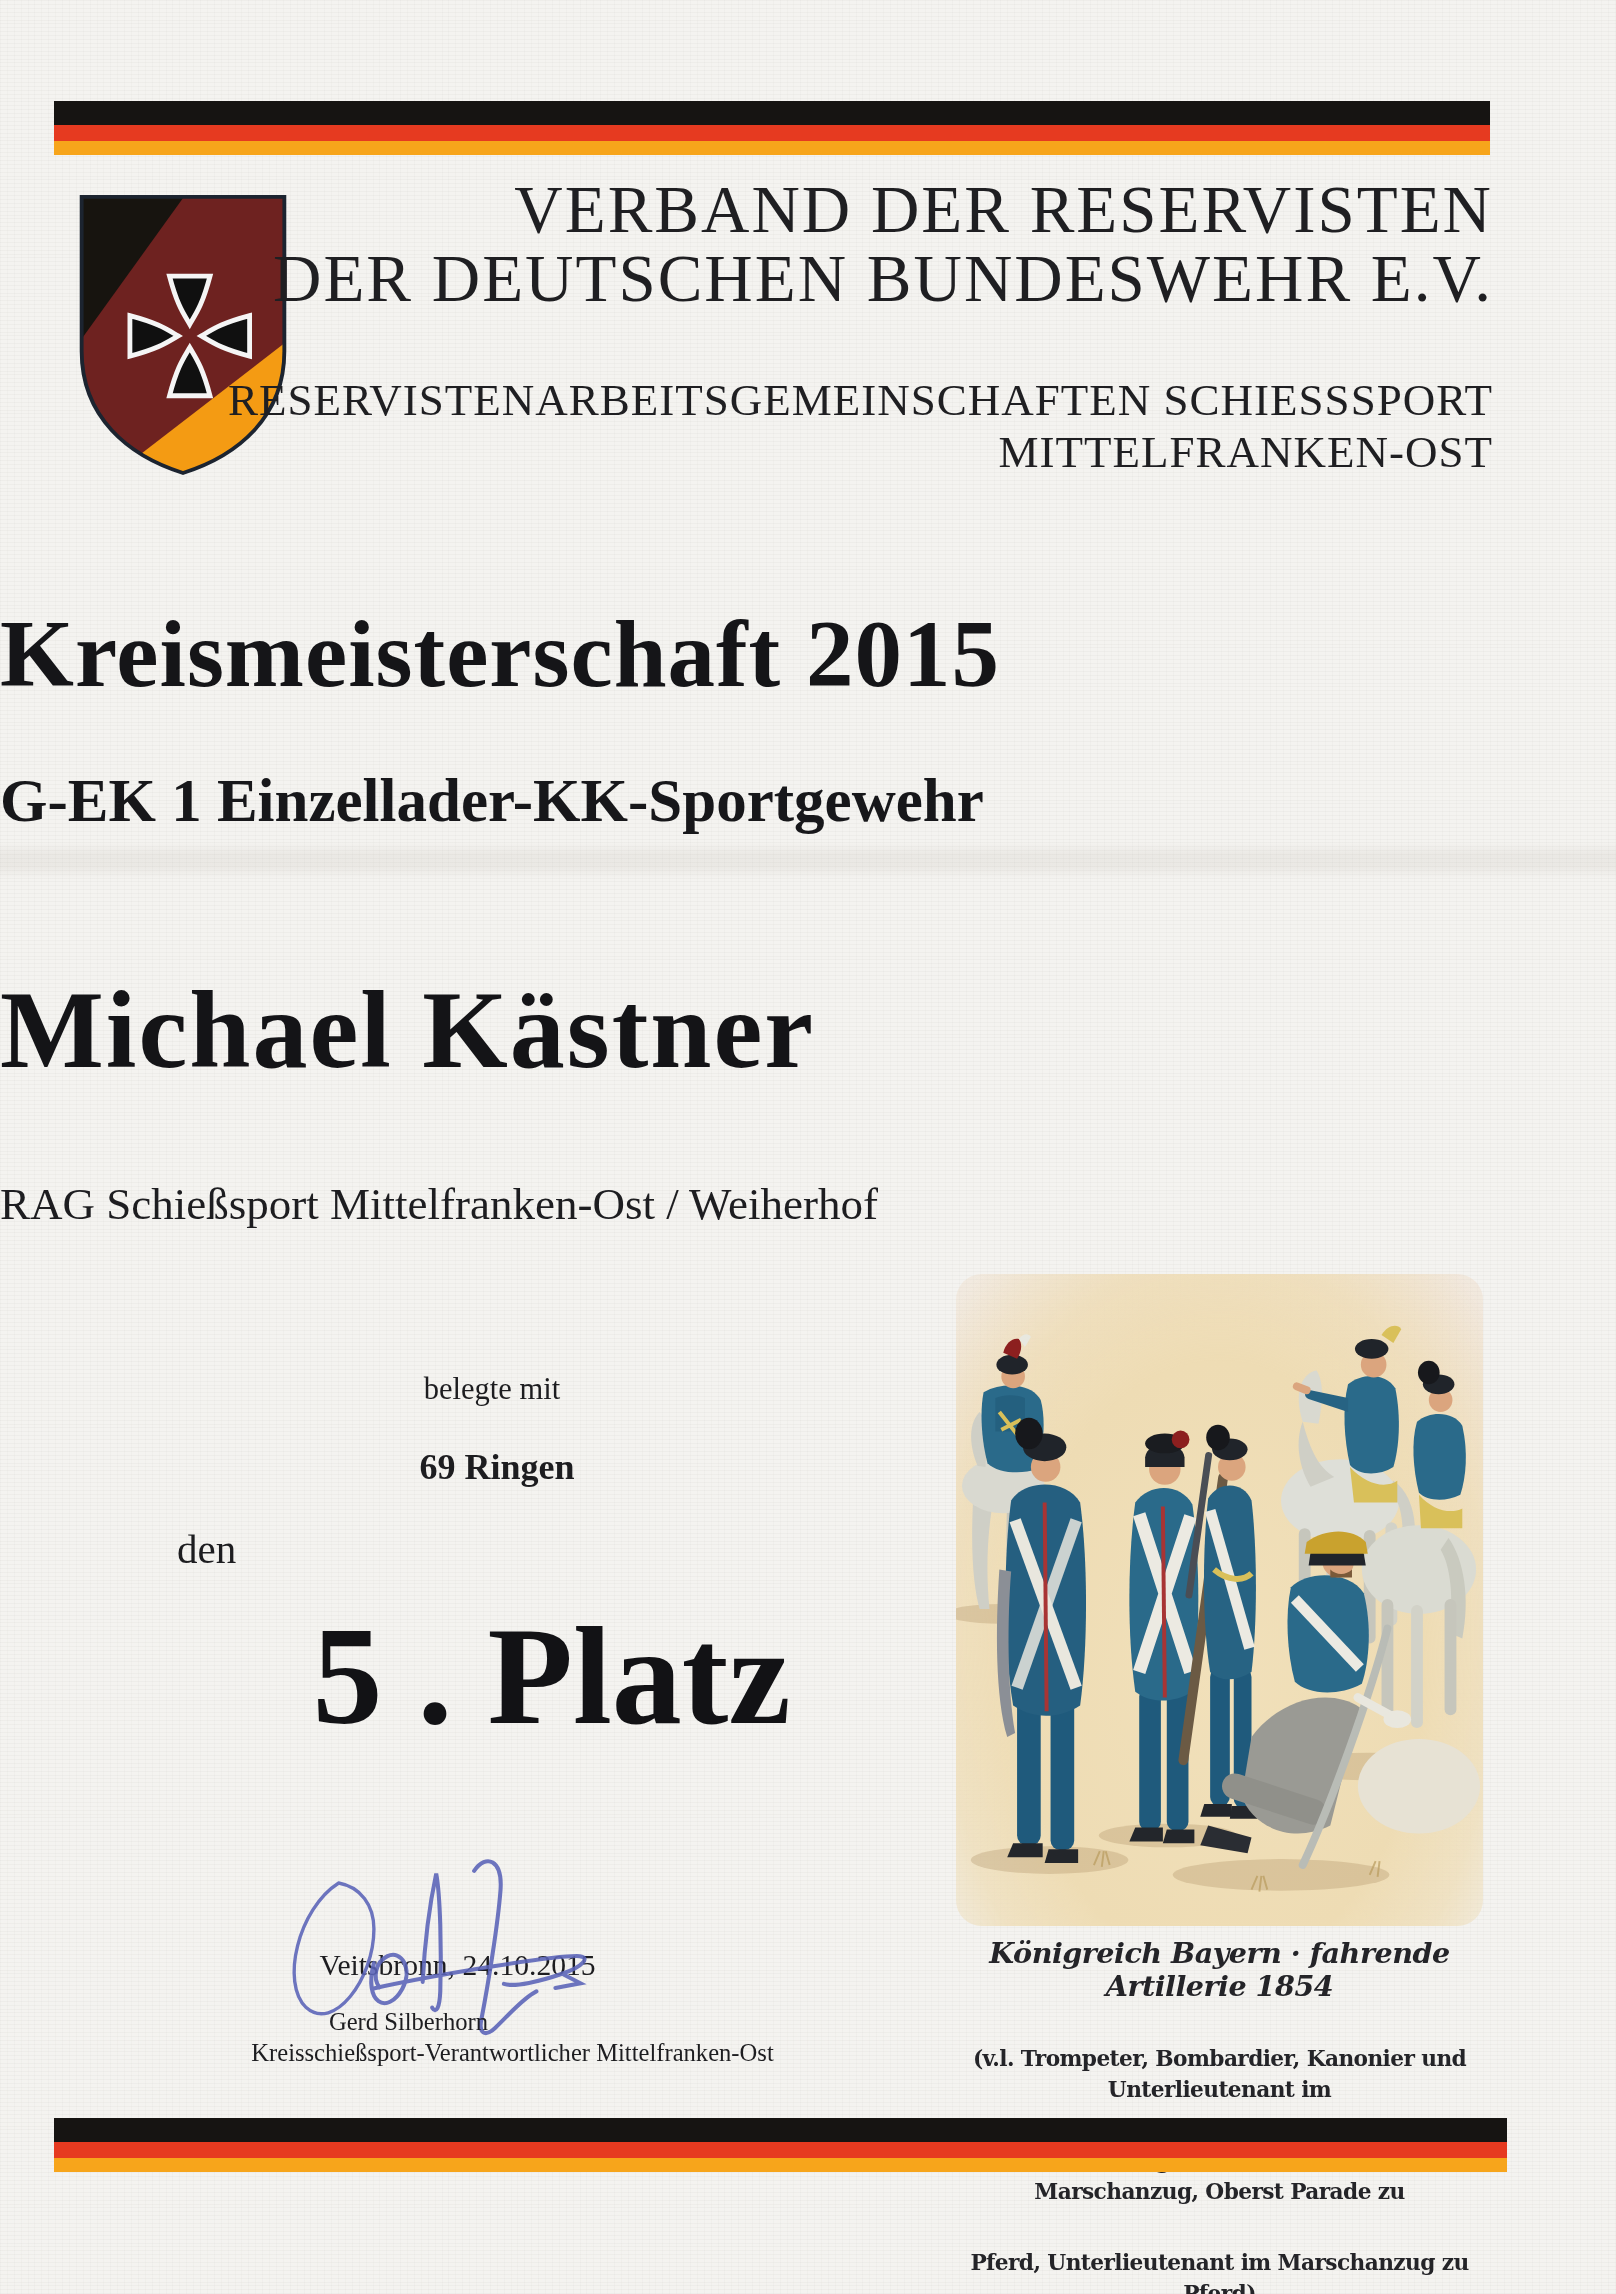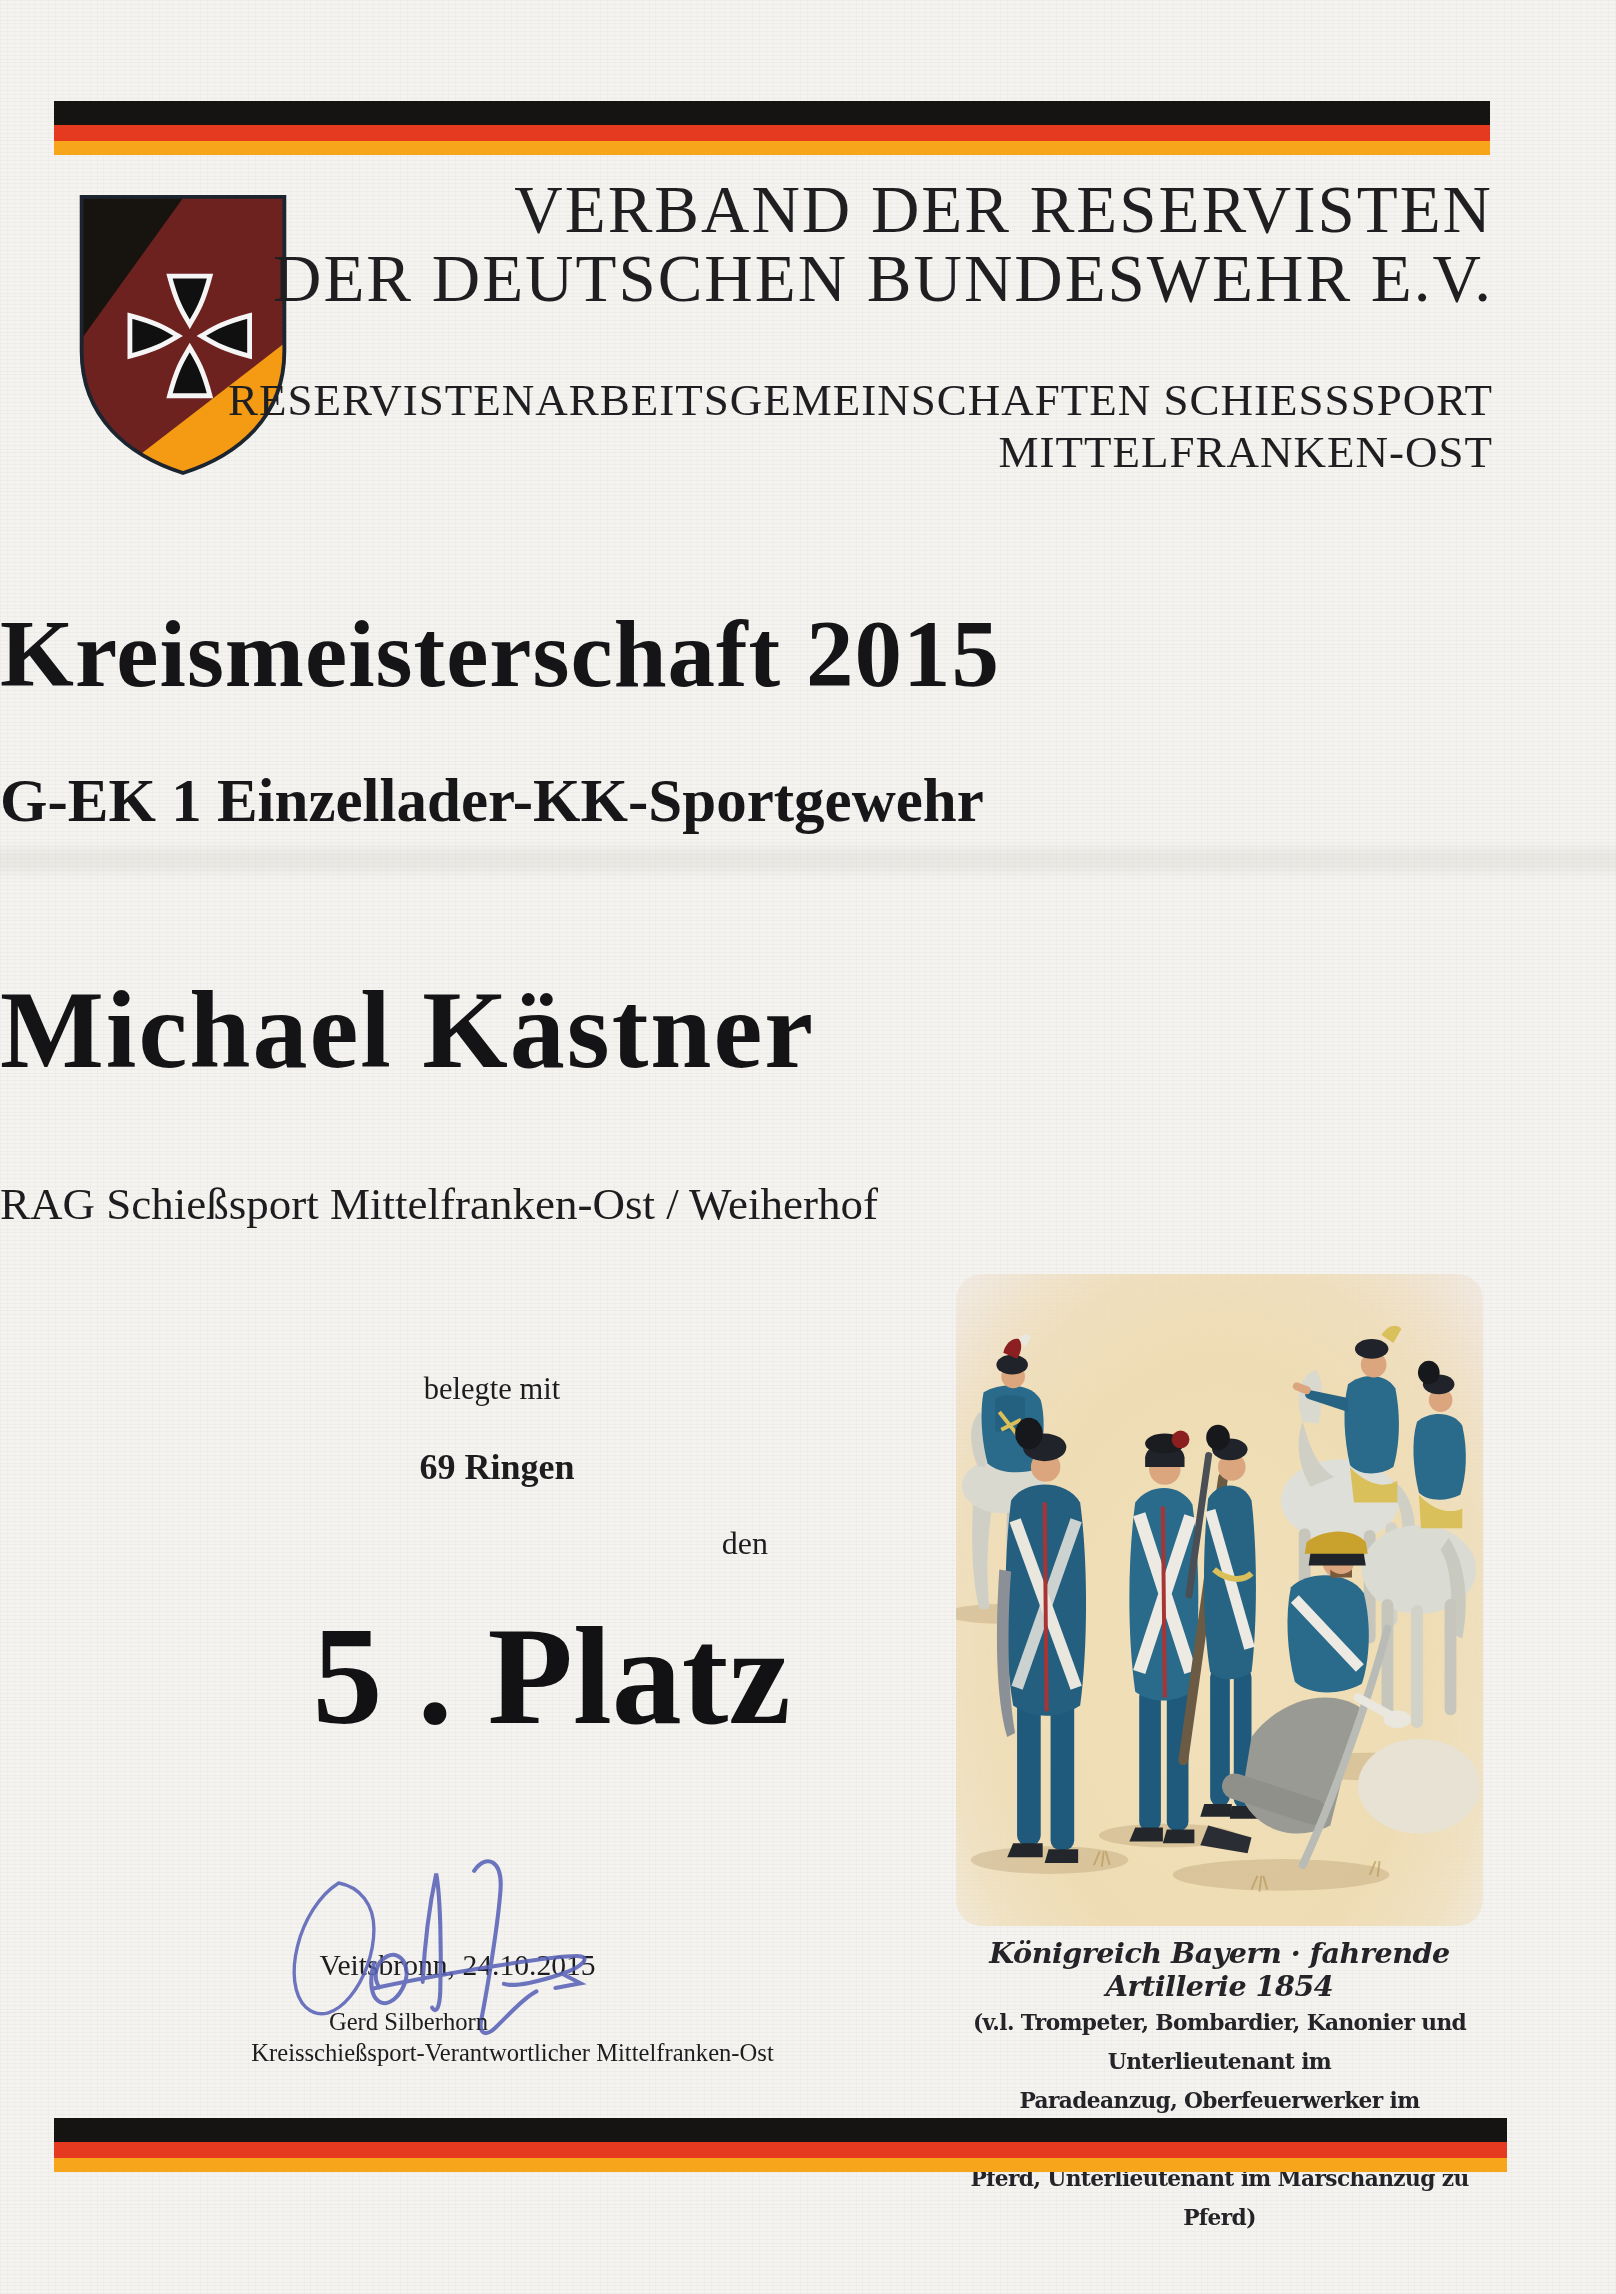--- a/index.html
+++ b/index.html
@@ -37,21 +37,21 @@
   .header-line-small{font-size:45px;letter-spacing:1px;line-height:52px;color:#1f1f22;}
   .header-gap{height:61px;}
   .centered-col{position:absolute;left:0;width:1566px;text-align:left;white-space:nowrap;}
   .title{top:599px;font-size:95px;font-weight:bold;letter-spacing:1px;color:#151518;}
   .subtitle{top:766px;font-size:61px;font-weight:bold;color:#17171a;}
   .recipient{top:967px;font-size:110px;font-weight:bold;letter-spacing:2px;color:#141417;}
   .unit-line{top:1178px;font-size:45px;color:#1d1d20;}
   .left-col{position:absolute;white-space:nowrap;color:#1d1d20;}
   .belegte{left:177px;width:630px;top:1372px;font-size:30.5px;text-align:center;}
   .ringen{left:177px;width:640px;top:1446px;font-size:36px;font-weight:bold;text-align:center;}
-  .den{left:177px;width:591px;top:1525px;font-size:32px;text-align:right;}
+  .den{left:177px;width:591px;top:1525px;font-size:41px;text-align:left;}
   .platz{left:197px;width:709px;top:1606px;font-size:140px;font-weight:bold;text-align:center;line-height:1.0;color:#121215;}
   .place-date{left:177px;width:561px;top:1949px;font-size:29.6px;text-align:center;}
   .signer-name{left:177px;width:463px;top:2008px;font-size:24.6px;text-align:center;}
   .signer-role{left:99px;width:827px;top:2039px;font-size:24.6px;text-align:center;}
   .signature{position:absolute;left:271px;top:1840px;width:325px;height:212px;}
   .illustration{
     position:absolute;left:956px;top:1274px;width:527px;height:652px;
     border-radius:25.6px;
   }
   .illustration .wash{
@@ -60,21 +60,21 @@
       radial-gradient(ellipse at 50% 60%, #f1e0ba 0%, #eedcb4 55%, rgba(238,220,180,.75) 74%, rgba(238,220,180,0) 96%),
       radial-gradient(ellipse at 20% 25%, rgba(235,205,170,.45) 0%, rgba(235,205,170,0) 55%),
       radial-gradient(ellipse at 80% 20%, rgba(235,200,165,.4) 0%, rgba(235,200,165,0) 55%);
   }
   .illustration svg{position:absolute;inset:0;}
   .caption-block{
     position:absolute;left:941px;top:1937px;width:557px;text-align:center;
     font-family:"DejaVu Serif", serif;color:#242428;
   }
   .caption-title{font-size:28.6px;font-weight:bold;letter-spacing:-0.5px;line-height:33px;font-style:italic;}
-  .caption-line{font-size:21.7px;font-weight:bold;letter-spacing:-0.6px;line-height:39px;}
+  .caption-line{font-size:21.7px;font-weight:bold;letter-spacing:-0.6px;line-height:31px;margin-top:40px;}
 </style>
 </head>
 <body>
 
 <div class="page">
 
   <div class="flag-stripe top"></div>
 
   <div class="scan-band"></div>
 

